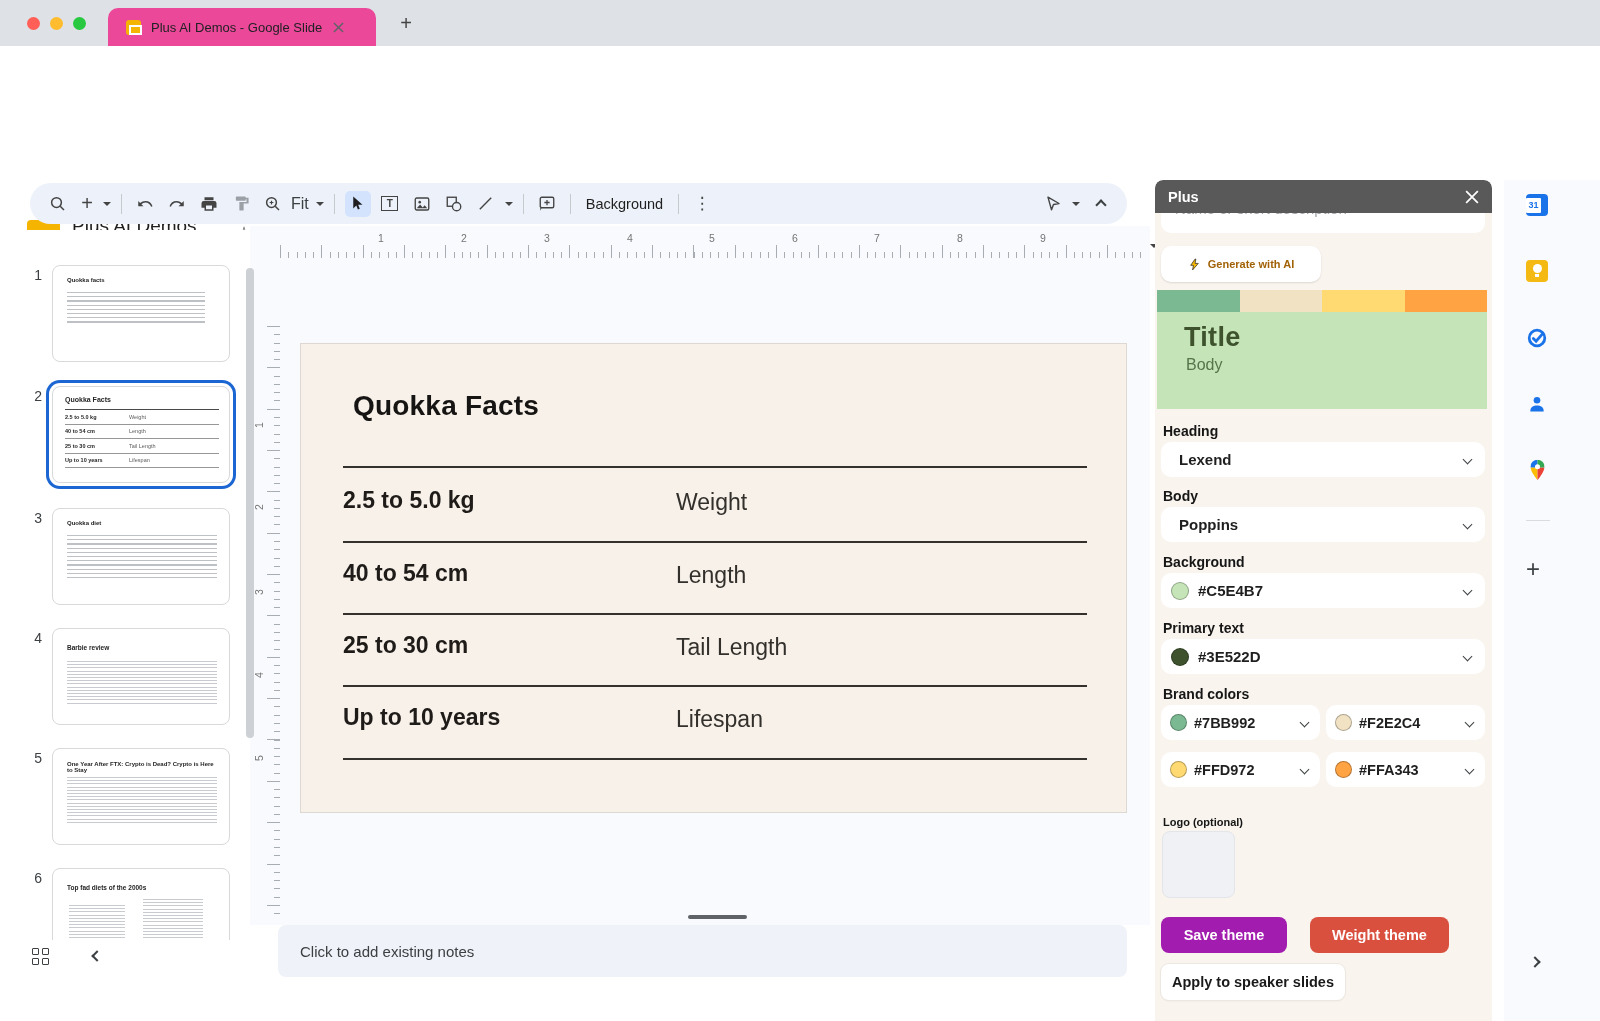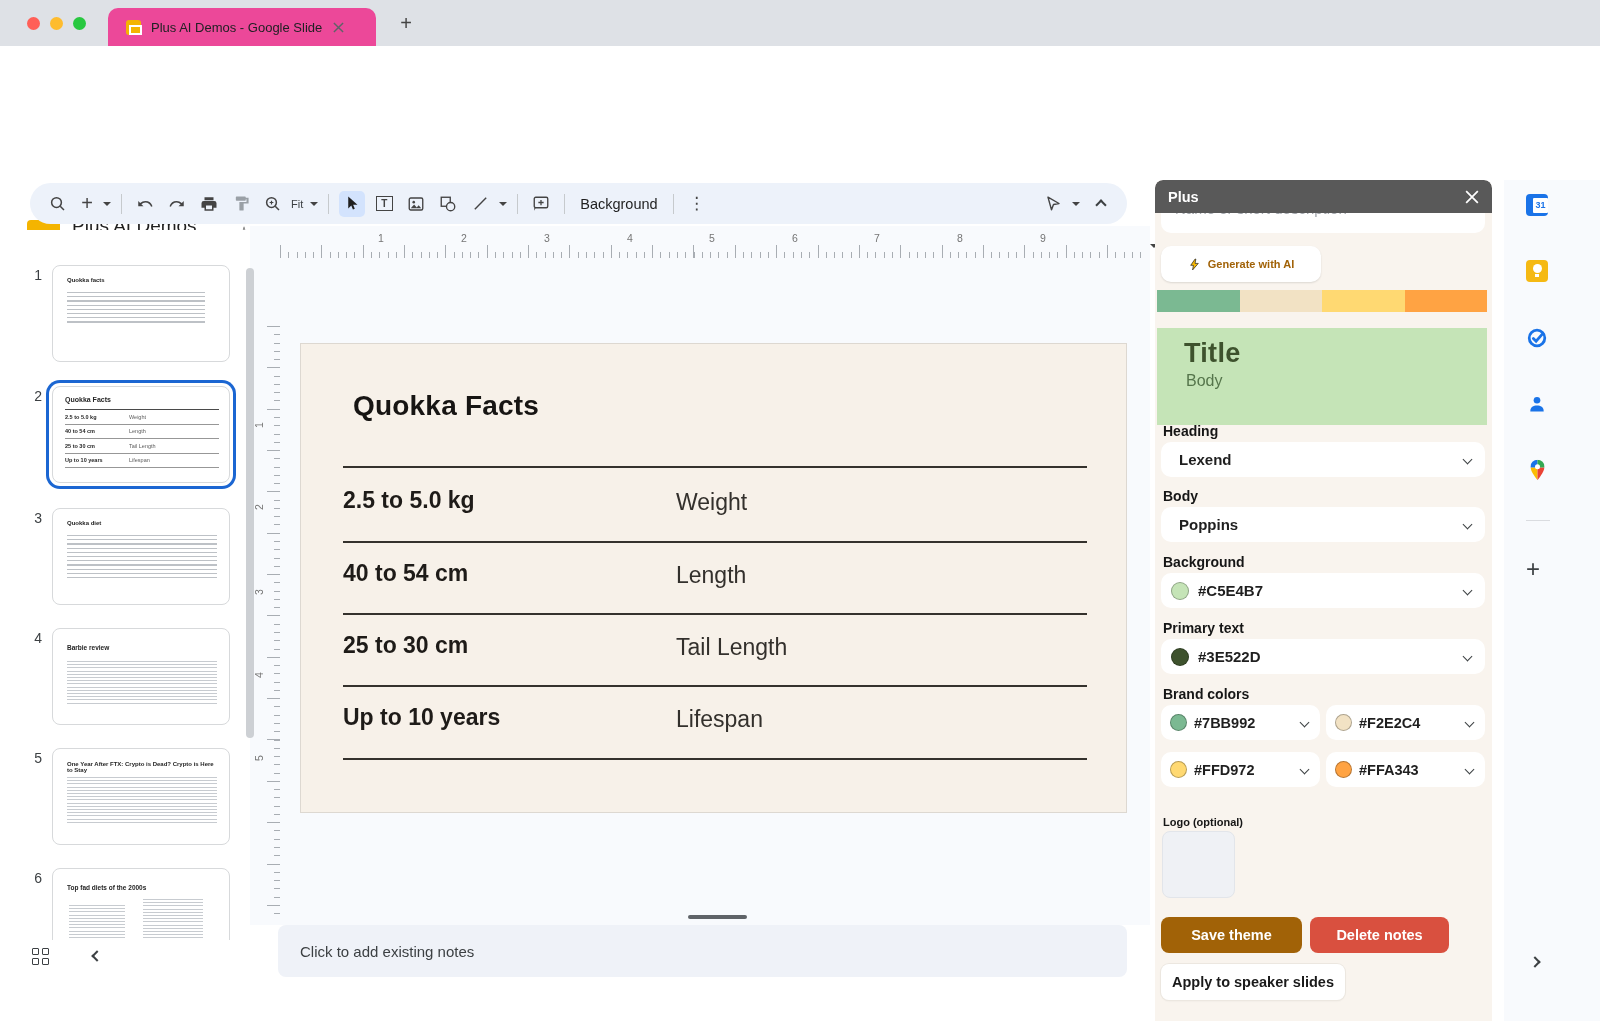--- a/index.html
+++ b/index.html
@@ -41,21 +41,21 @@
   .ssarrow{width:36px;display:flex;align-items:center;justify-content:center;border-left:1px solid #777B81}
   .share{position:absolute;left:1361px;top:118px;width:117px;height:40px;background:#C2E7FF;border-radius:20px;display:flex;align-items:center;justify-content:center;gap:8px}
   .share span{font-size:15px;font-weight:600;color:#0A1E47}
 
   
   .toolbar{position:absolute;left:30px;top:183px;width:1097px;height:41px;background:#EDF2FA;border-radius:22px;display:flex;align-items:center;padding:0 12px}
   .tic{width:26px;height:26px;display:flex;align-items:center;justify-content:center;margin:0 3px;border-radius:5px}
   .tsep{width:1px;height:20px;background:#C6CACD;margin:0 7px}
   .tria{width:0;height:0;border-left:4px solid transparent;border-right:4px solid transparent;border-top:4.5px solid #444;margin:0 3px}
   .tool-selected{background:#D3E3FD}
-  .fitlbl{font-size:11px;color:#3c4043;margin:0 4px 0 2px}
+  .fitlbl{font-size:16px;color:#3c4043;margin:0 4px 0 2px}
   .bglbl{font-size:14.5px;color:#1F1F1F;padding:0 8px}
   .tboxT{width:17px;height:15px;border:1.6px solid #444;display:flex;align-items:center;justify-content:center;font-size:10px;font-weight:700;color:#444}
   .chev{display:inline-block;width:8px;height:8px;border-right:2px solid #3c4043;border-bottom:2px solid #3c4043;transform:rotate(45deg)}
   .chev.up{transform:rotate(225deg)}
   .chev.left{transform:rotate(135deg)}
   .chev.right{transform:rotate(-45deg)}
 
   
   .filmstrip{position:absolute;left:0;top:230px;width:250px;height:710px;overflow:hidden;background:#fff}
   .snum{position:absolute;left:22px;width:20px;text-align:right;font-size:14px;font-weight:500;color:#3C4043}
@@ -113,28 +113,28 @@
   .pselect{position:absolute;left:6px;right:7px;height:35px;background:#fff;border-radius:10px;display:flex;align-items:center;padding:0 14px 0 18px}
   .pselect .val{font-size:15px;font-weight:600;color:#1F1F1F}
   .pselect .chev,.bsel .chev{margin-left:auto;width:7px;height:7px;border-width:1.8px}
   .swatch{width:18px;height:18px;border-radius:50%;border:1.5px solid rgba(0,0,0,.28);margin-right:9px;flex:0 0 18px}
   .pselect.colored{padding-left:10px}
   .bsel{position:absolute;height:35px;width:159px;background:#fff;border-radius:10px;display:flex;align-items:center;padding:0 12px 0 9px}
   .bsel .val{font-size:14.5px;font-weight:600;color:#1F1F1F}
   .bsel .swatch{width:17px;height:17px;flex:0 0 17px;margin-right:7px}
   .logobox{position:absolute;left:7px;top:651px;width:73px;height:67px;background:#EFF1F5;border:1px solid #E2E5EA;border-radius:8px}
   .pbtn{position:absolute;top:737px;height:36px;border-radius:8px;display:flex;align-items:center;justify-content:center;font-size:14.5px;font-weight:700;color:#fff}
-  .savebtn{left:6px;width:141px;background:#a16207}
+  .savebtn{left:6px;width:126px;background:#a21caf}
   .delbtn{left:155px;width:139px;background:#D9503F}
   .applybtn{position:absolute;left:6px;top:784px;width:184px;height:36px;background:#fff;border-radius:8px;box-shadow:0 0 0 1px #ECE7E0,0 1px 2px rgba(0,0,0,.08);display:flex;align-items:center;justify-content:center;font-size:14.5px;font-weight:700;color:#1A1A1A}
 
   
   .rail{position:absolute;left:1504px;top:180px;width:96px;height:841px;background:#F8FAFD}
   .railic{position:absolute;left:22px;width:22px;height:22px;display:flex;align-items:center;justify-content:center}
-  .calic{width:22px;height:22px;background:#1A73E8;border-radius:4px;display:flex;align-items:center;justify-content:flex-end}
+  .calic{width:22px;height:22px;background:#1A73E8;border-radius:4px;display:flex;align-items:center;justify-content:flex-start}
   .calic i{width:15px;height:15px;background:#fff;border-radius:1px;display:flex;align-items:center;justify-content:center;font-style:normal;font-size:9px;font-weight:700;color:#1A73E8}
   .keepic{width:22px;height:22px;background:#F5B913;border-radius:4px;position:relative}
   .keepic:before{content:"";position:absolute;left:6.5px;top:4px;width:9px;height:9px;border-radius:50%;background:#fff}
   .keepic:after{content:"";position:absolute;left:9px;top:13.5px;width:4px;height:3.5px;background:#fff}
   .raildiv{position:absolute;left:22px;width:24px;height:1px;background:#DADCE0}
   .railplus{position:absolute;left:22px;font-size:24px;font-weight:300;color:#3C4043}
   .railtoggle{position:absolute;left:27px;top:778px}
 </style>
 </head>
 <body>
@@ -491,21 +491,21 @@
         </svg>
       <span>Generate with AI</span>
     </div>
     <div class="preview">
       <div class="pstrip">
         <i style="background: rgb(123, 185, 146);"></i>
           <i style="background: rgb(242, 226, 196);"></i>
           <i style="background: rgb(255, 217, 114);"></i>
           <i style="background: rgb(255, 163, 67);"></i>
       </div>
-      <div class="pbody" style="background: rgb(197, 228, 183); margin-top: 16px;">
+      <div class="pbody" style="background: rgb(197, 228, 183);">
         <div class="pTitle" style="color: rgb(62, 82, 45);">Title</div>
         <div class="pBody">Body</div>
       </div>
     </div>
 
     <div class="plabel" style="top:243px">Heading</div>
     <div class="pselect" style="top:262px">
       <span class="val">Lexend</span>
         <span class="chev"></span>
     </div>
@@ -549,21 +549,21 @@
     <div class="bsel" style="left:171px;top:572px">
       <span class="swatch" style="background: rgb(255, 163, 67);"></span>
       <span class="val">#FFA343</span>
         <span class="chev"></span>
     </div>
 
     <div class="plabel" style="top:636px;font-size:11px">Logo (optional)</div>
     <div class="logobox"></div>
 
     <div class="pbtn savebtn">Save theme</div>
-    <div class="pbtn delbtn">Delete notes</div>
+    <div class="pbtn delbtn">Weight theme</div>
     <div class="applybtn">Apply to speaker slides</div>
   </div>
 
   <div class="rail">
     <div class="railic" style="top:14px">
         <span class="calic">
           <i>31</i>
         </span>
       </div>
     <div class="railic" style="top:80px">

